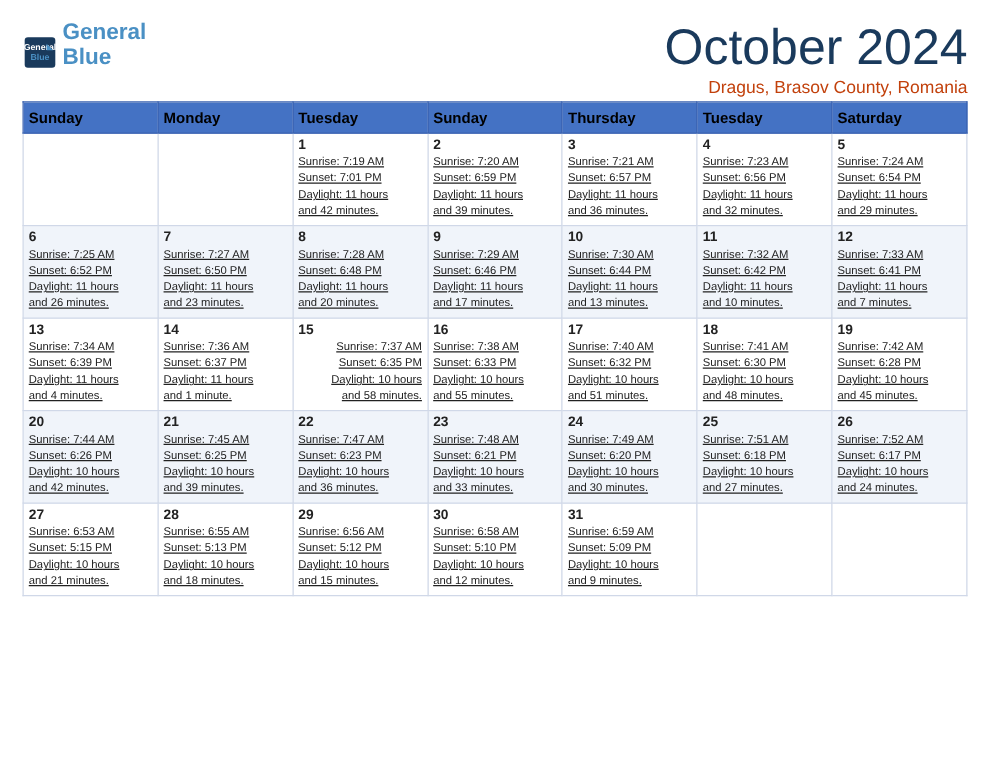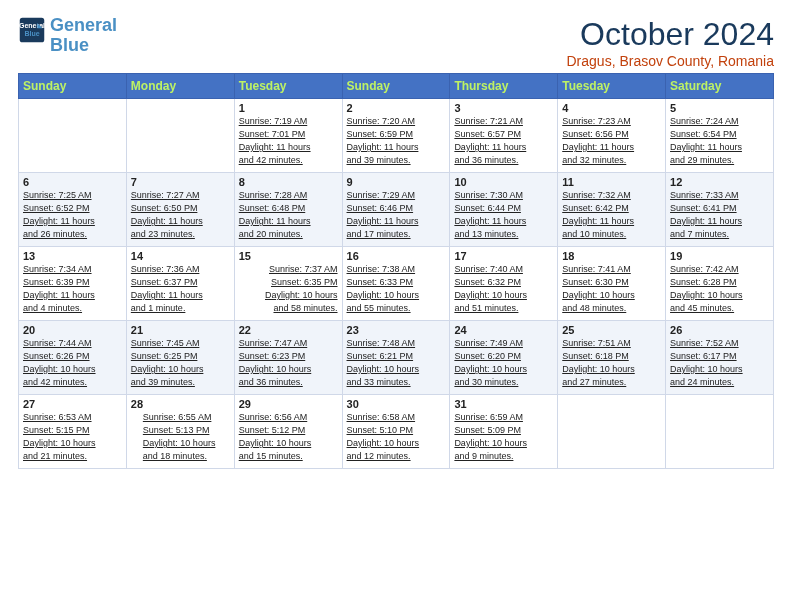--- a/index.html
+++ b/index.html
@@ -15,56 +15,56 @@
       padding: 16px 18px 10px 18px;
     }
     .header-top {
       display: flex;
       justify-content: space-between;
       align-items: flex-start;
       margin-bottom: 4px;
     }
     .logo {
       display: flex;
-      align-items: flex-start;
+      align-items: flex-end;
       gap: 4px;
     }
     .logo-text {
       font-size: 18px;
       font-weight: bold;
       color: #1a3a5c;
       line-height: 1.1;
     }
     .logo-text span {
       color: #4a90c4;
     }
     .logo-icon {
       width: 28px;
       height: 28px;
     }
     .title-block {
       text-align: right;
     }
     .main-title {
-      font-size: 32px;
+      font-size: 40px;
       color: #1a3a5c;
       font-weight: normal;
     }
     .subtitle {
       font-size: 14px;
       color: #c2410c;
     }
     table {
       width: 100%;
       border-collapse: collapse;
       table-layout: fixed;
     }
     thead tr th {
       background-color: #4472c4;
-      color: #bef264;
+      color: #000000;
       font-size: 12px;
       font-weight: bold;
       padding: 5px 4px;
       text-align: left;
       border: 1px solid #3a62b0;
     }
     tbody tr td {
       border: 1px solid #d0d8e8;
       vertical-align: top;
       padding: 3px 4px;
@@ -326,21 +326,21 @@
         <tr>
           <td>
             <span class="day-num">27</span>
             <div class="cell-text" style="white-space: pre-line;">Sunrise: 6:53 AM
 Sunset: 5:15 PM
 Daylight: 10 hours
 and 21 minutes.</div>
           </td>
           <td>
             <span class="day-num">28</span>
-            <div class="cell-text" style="white-space: pre-line; margin-left: 12px;">Sunrise: 6:55 AM
+            <div class="cell-text" style="white-space: pre-line;">Sunrise: 6:55 AM
 Sunset: 5:13 PM
 Daylight: 10 hours
 and 18 minutes.</div>
           </td>
           <td>
             <span class="day-num">29</span>
             <div class="cell-text" style="white-space: pre-line;">Sunrise: 6:56 AM
 Sunset: 5:12 PM
 Daylight: 10 hours
 and 15 minutes.</div>

